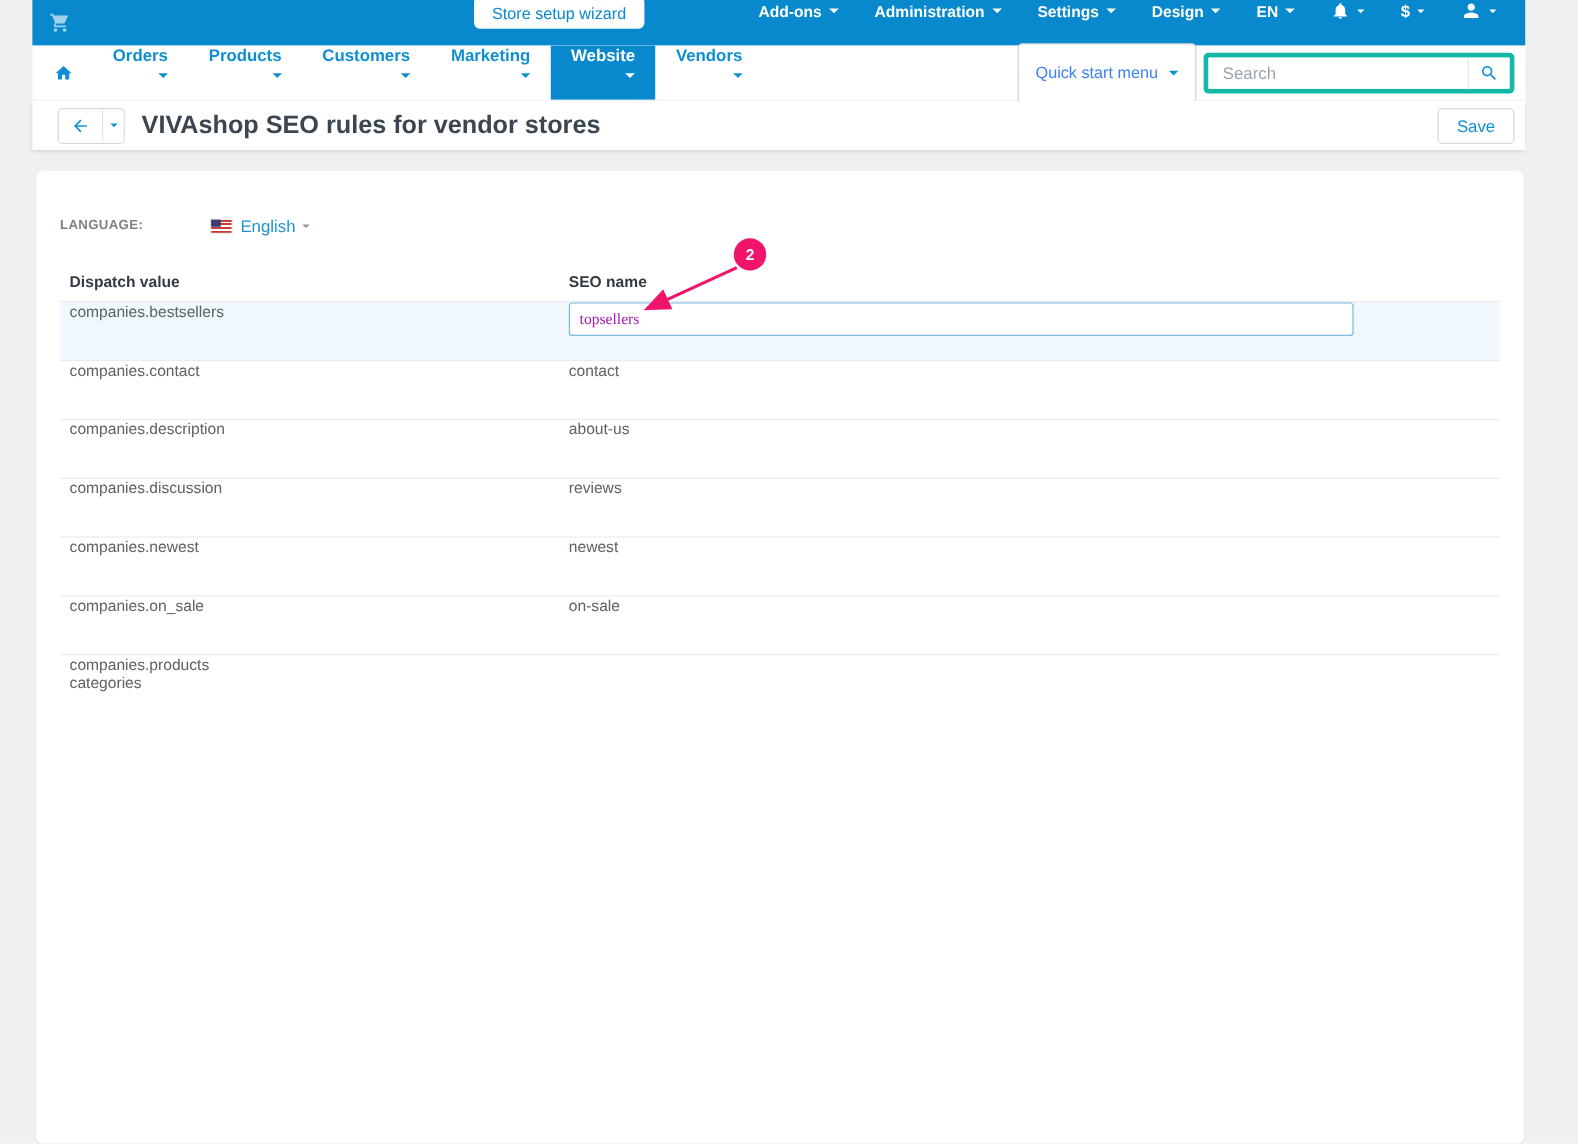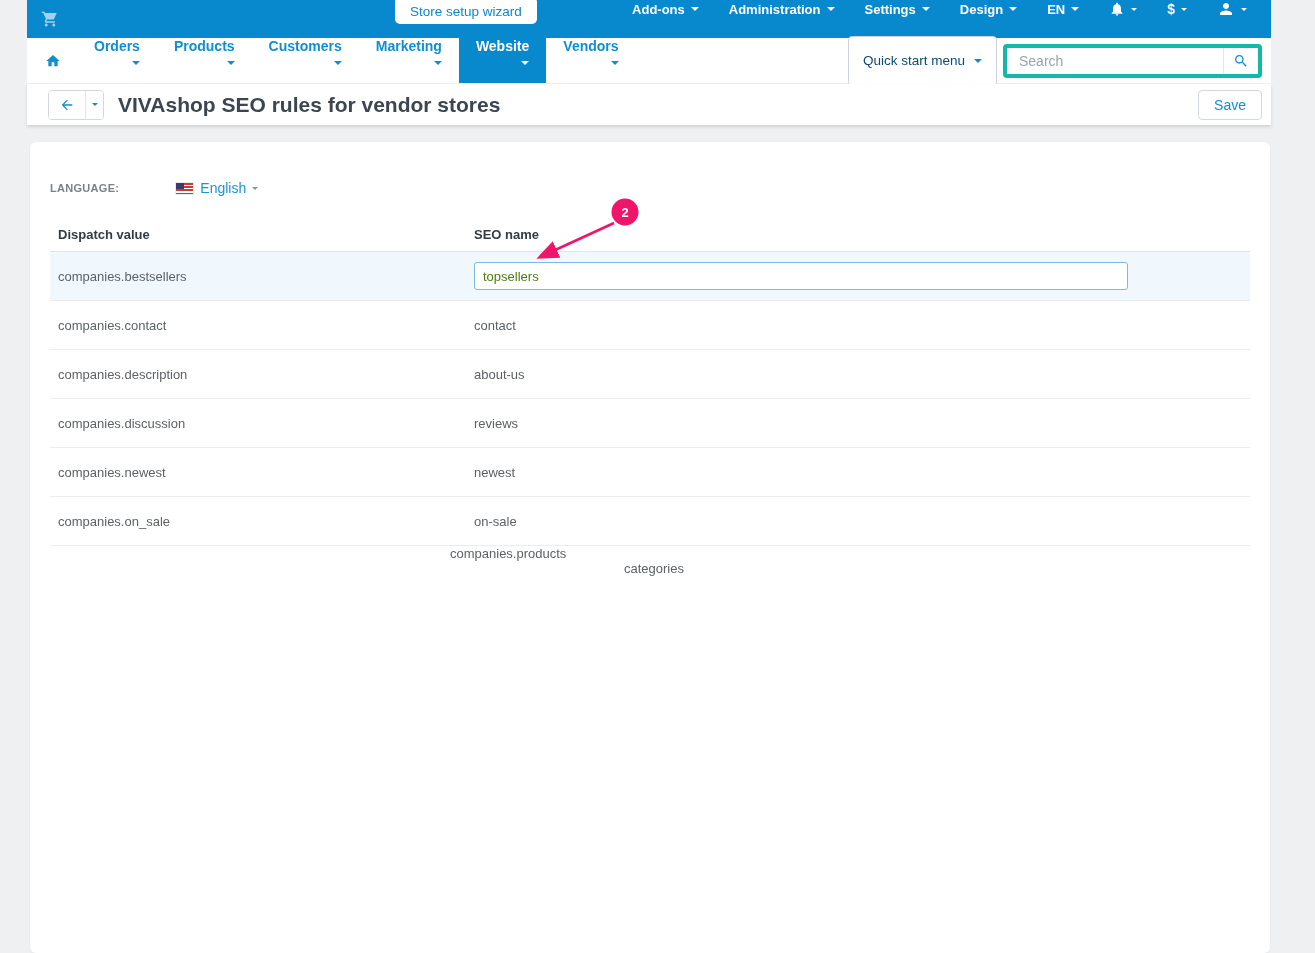--- a/index.html
+++ b/index.html
@@ -45,21 +45,21 @@
   .home-item { display:flex; align-items:center; padding:0 16px 0 18px; cursor:pointer; }
   .nav-item {
     display:flex; align-items:flex-end; gap:7px; padding:0 17px;
     color:#0f8fd1; font-size:14px; font-weight:bold; cursor:pointer;flex-direction:column;
   }
   .nav-item.active { background:#0889cd; color:#fff; }
   .nav-right { margin-left:auto; display:flex; align-items:center; gap:6px; padding-right:9px; }
   .quick-btn {
     height:50px; display:flex; align-items:center; gap:9px; padding:0 14px;
     background:#fff; border:1px solid #ccd4da; border-radius:4px;
-    color:#0c4a6e; font-size:13.5px; cursor:pointer; font-family:inherit;
+    color:#3b82f6; font-size:13.5px; cursor:pointer; font-family:inherit;
   }
   .search-wrap {
     width:259px; height:34px; border:4px solid #14b8a6; border-radius:4px;
     display:flex; align-items:stretch; background:#fff; overflow:hidden;
   }
   .search-wrap input {
     flex:1; border:none; outline:none; padding:0 12px; font-size:14px; color:#555;
     font-family:inherit; min-width:0;
   }
   .search-wrap input::placeholder { color:#9aa3ab; }
@@ -101,28 +101,28 @@
   .lang-link .caret { color:#7f98a8; }
 
   .seo-table { margin:0 20px; }
   .thead {
     display:flex; align-items:center; height:34px; margin-top:22px;
     border-bottom:1px solid #e2e5e7; font-size:13px; font-weight:bold; color:#333c43;
   }
   .col1 { width:416px; padding-left:8px; flex:none; }
   .col2 { flex:1; padding-left:8px; }
   .trow {
-    display:flex; align-items:center; height:49px;
+    display:flex; align-items:flex-start; height:49px;
     border-bottom:1px solid #eaecee; font-size:13px; color:#5d6267;
   }
   .trow:last-child { border-bottom:none;flex-direction:column; }
   .trow.highlight { background:#f1f8fd; }
   .seo-input {
     width:654px; height:28px; border:1px solid #7fb9e2; border-radius:3px;
-    padding:0 8px; font-size:13px; color:#4d7c0f; outline:none; font-family:Liberation Sans, sans-serif;
+    padding:0 8px; font-size:13px; color:#a21caf; outline:none; font-family:Liberation Serif, serif;
     background:#fff;
   }
 
   
   .annotation { position:absolute; left:450px; top:190px; width:260px; height:95px; pointer-events:none; z-index:5; }
 </style>
 </head>
 <body>
 
 <div class="chrome">

